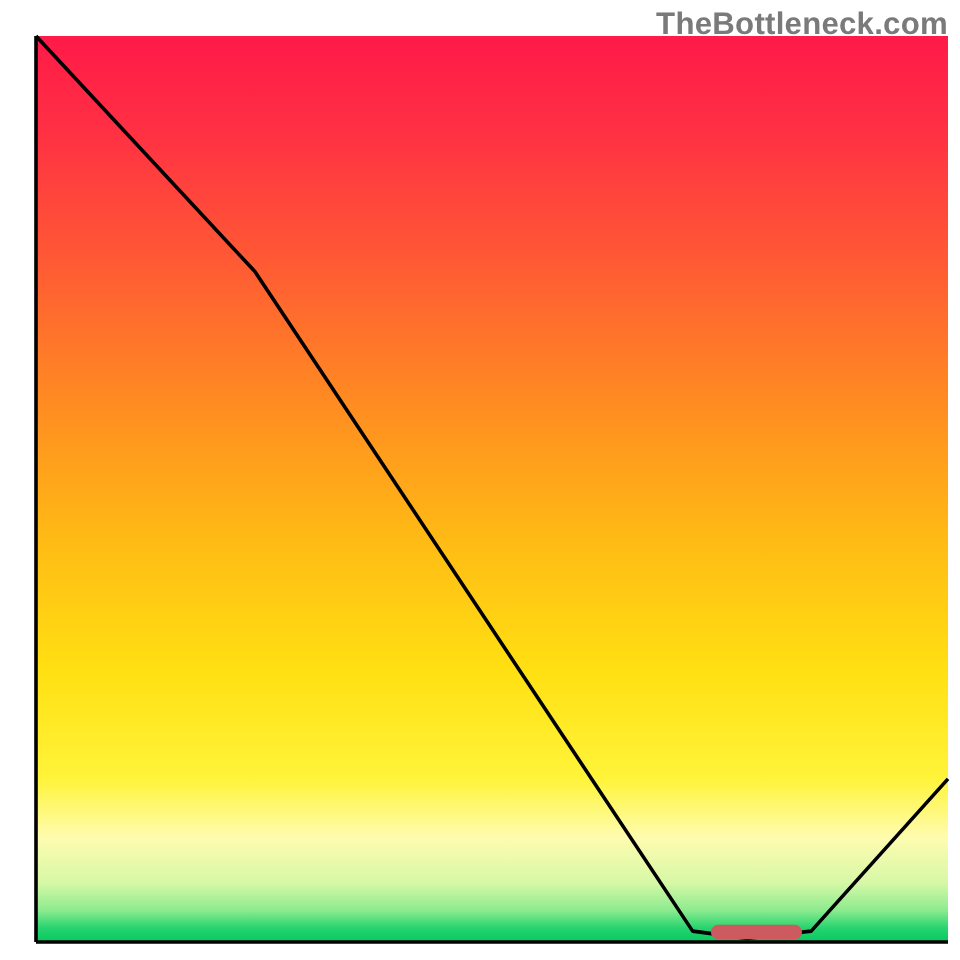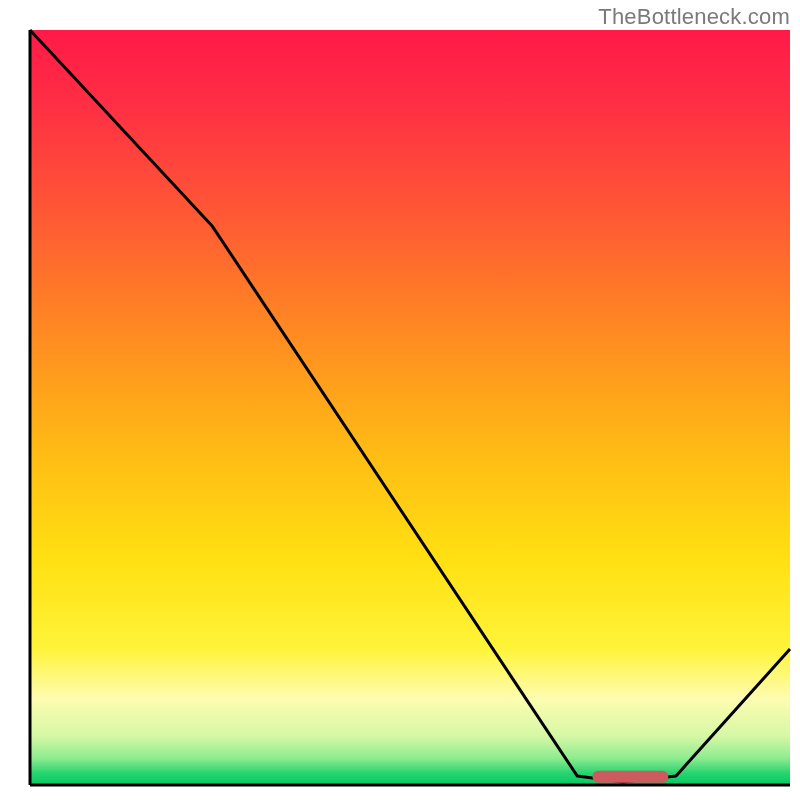--- a/index.html
+++ b/index.html
@@ -13,23 +13,23 @@
   .wrap {
     position: relative;
     width: 800px;
     height: 800px;
   }
   .watermark {
     position: absolute;
     top: 4px;
     right: 10px;
     font-family: Arial, Helvetica, sans-serif;
-    font-size: 22px;
+    font-size: 26px;
     color: #7a7a7a;
-    font-weight: 400;
+    font-weight: 700;
     letter-spacing: 0.2px;
     z-index: 10;
   }
   svg {
     display: block;
   }
 </style>
 </head>
 <body>
 <div class="wrap">

